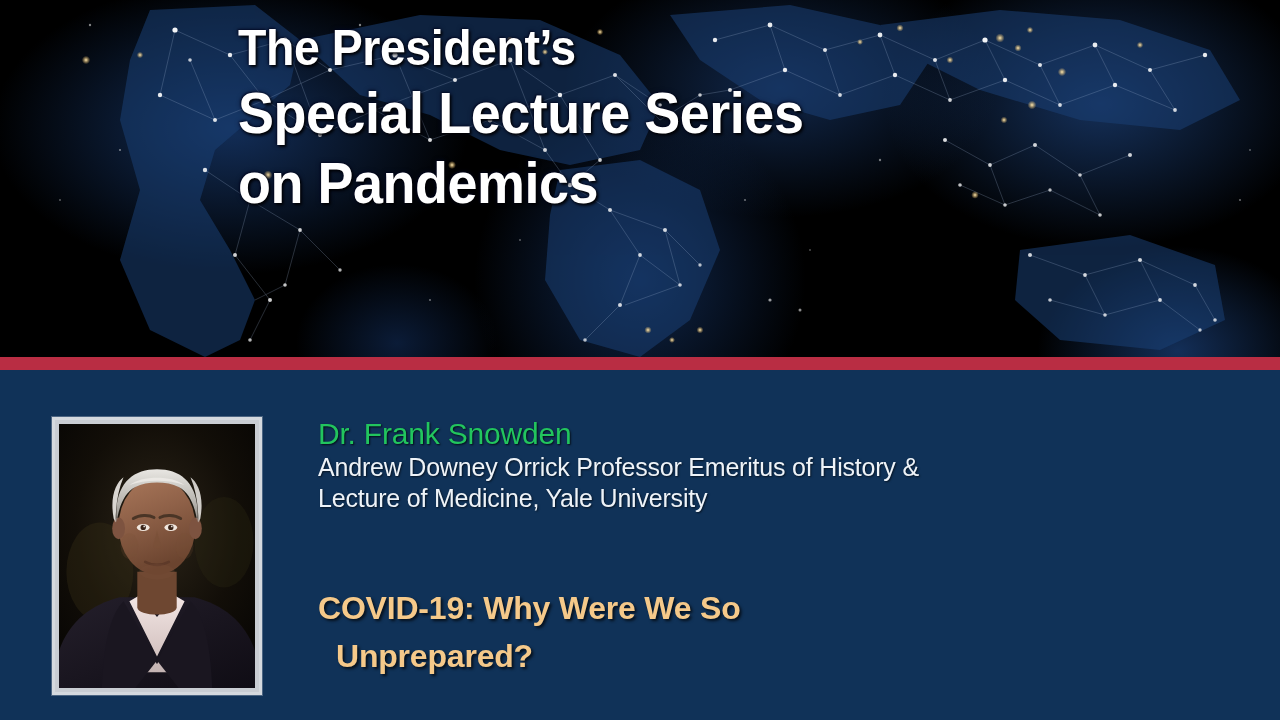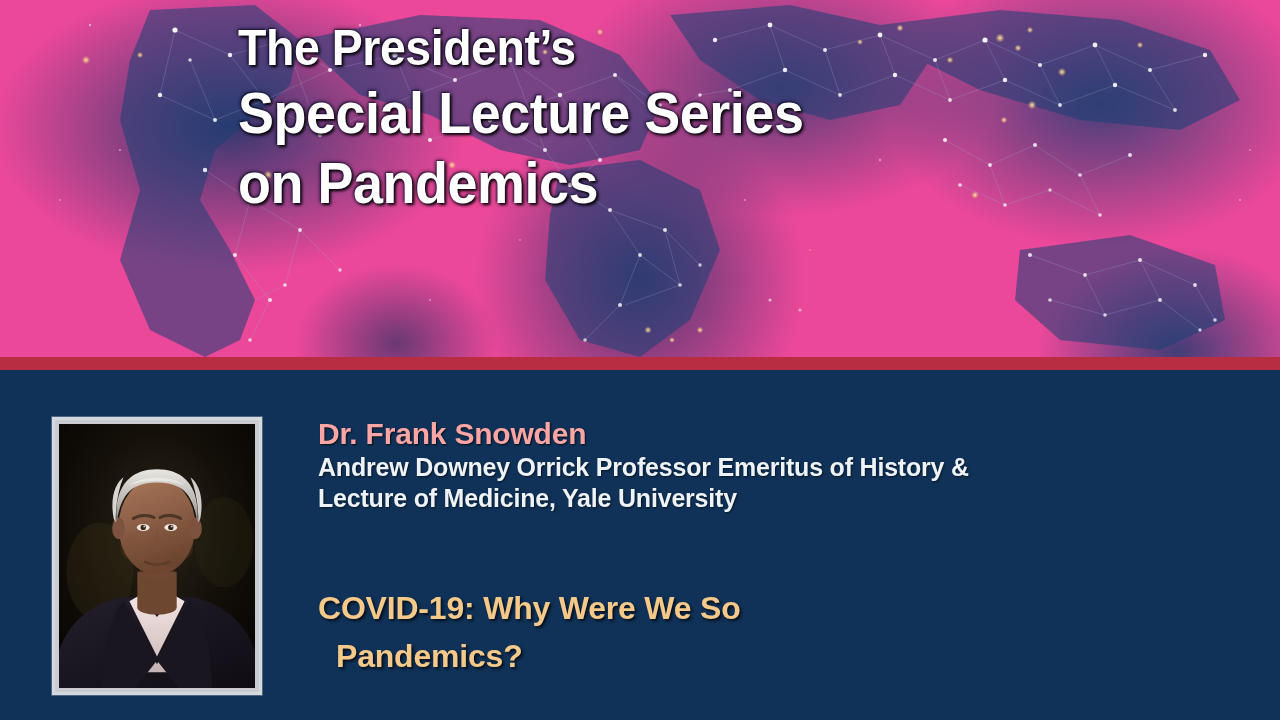--- a/index.html
+++ b/index.html
@@ -6,21 +6,21 @@
   body{
     width:1280px;height:720px;overflow:hidden;
     background:#103258;
     font-family:"Liberation Sans", sans-serif;
   }
   .slide{position:relative;width:1280px;height:720px;overflow:hidden;}
 
   
   .banner{
     position:absolute;left:0;top:0;width:1280px;height:399px;
-    background:#ec4899;
+    background:#000000;
     overflow:hidden;
   }
   .banner-glow{
     position:absolute;left:0;top:0;width:100%;height:100%;
     background:
       radial-gradient(ellipse 340px 210px at 18% 32%, rgba(22,54,104,.85), rgba(22,54,104,0) 70%),
       radial-gradient(ellipse 230px 240px at 50% 70%, rgba(20,50,98,.75), rgba(20,50,98,0) 72%),
       radial-gradient(ellipse 300px 180px at 61% 22%, rgba(24,56,106,.7), rgba(24,56,106,0) 72%),
       radial-gradient(ellipse 300px 200px at 86% 26%, rgba(26,60,112,.8), rgba(26,60,112,0) 72%),
       radial-gradient(ellipse 200px 150px at 92% 88%, rgba(24,58,110,.8), rgba(24,58,110,0) 70%),
@@ -76,27 +76,27 @@
     background:#07090b;
     overflow:hidden;
   }
   .portrait svg{display:block;width:100%;height:100%;}
 
   
   .speaker-block{
     position:absolute;left:318px;top:416px;width:930px;
   }
   .speaker-name{
-    color:#fca5a5;font-size:30px;font-weight:bold;line-height:36px;
+    color:#22c55e;font-size:30px;font-weight:normal;line-height:36px;
     letter-spacing:-0.2px;
     text-shadow:1px 1px 2px rgba(0,0,0,.75);
     white-space:nowrap;
   }
   .speaker-affil{
-    color:#eef3f8;font-size:25px;font-weight:bold;line-height:31px;
+    color:#eef3f8;font-size:25px;font-weight:normal;line-height:31px;
     letter-spacing:-0.2px;
     text-shadow:1px 1px 2px rgba(0,0,0,.6);
     white-space:nowrap;
   }
 
   
   .lecture-title{
     position:absolute;left:318px;top:584px;width:760px;
     color:#f5c98a;
     font-size:32px;font-weight:bold;line-height:48px;
@@ -365,16 +365,16 @@
   </div>
 
   <div class="speaker-block">
     <div class="speaker-name">Dr. Frank Snowden</div>
     <div class="speaker-affil">Andrew Downey Orrick Professor Emeritus of History &amp;</div>
     <div class="speaker-affil">Lecture of Medicine, Yale University</div>
   </div>
 
   <div class="lecture-title">
     <span class="l1">COVID-19: Why Were We So</span>
-    <span class="l2">Pandemics?</span>
+    <span class="l2">Unprepared?</span>
   </div>
 
 </div>
 
 </body></html>

